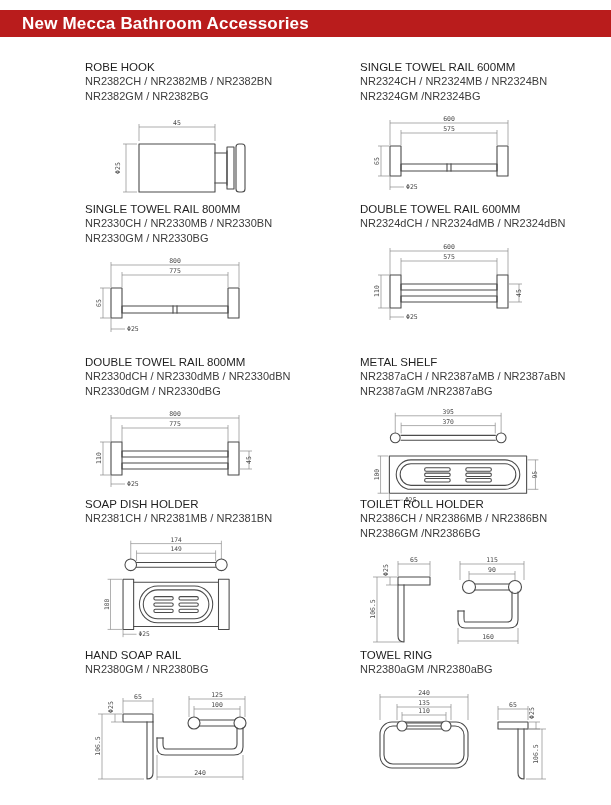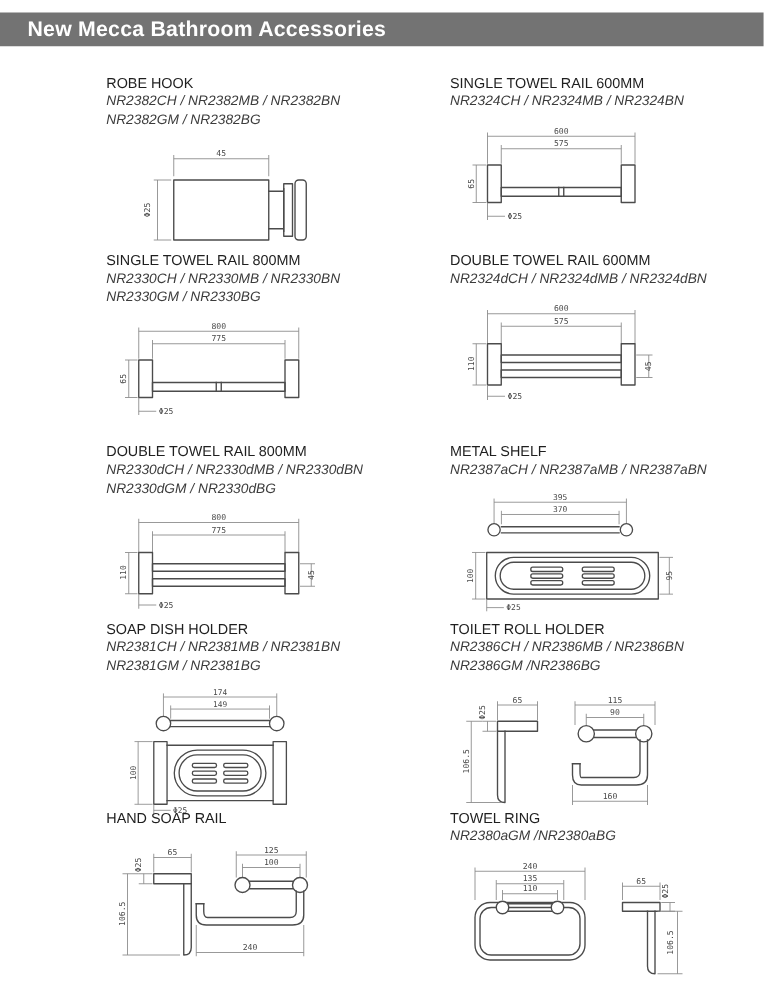--- a/index.html
+++ b/index.html
@@ -1,37 +1,37 @@
 <!DOCTYPE html>
 <html><head>
 <meta charset="utf-8">
 <style>
   html,body{margin:0;padding:0;}
   body{
     width:611px;height:805px;background:#ffffff;overflow:hidden;
     font-family:"Liberation Sans", sans-serif;
   }
   .header-bar{
-    margin-top:10px;height:27px;background:#737373;color:#ffffff;
+    margin-top:10px;height:27px;background:#b91c1c;color:#ffffff;
     display:flex;align-items:center;
   }
   .header-bar h1{
     margin:0;padding-left:22px;font-size:17px;font-weight:bold;letter-spacing:.2px;
   }
   main{
     display:grid;
     grid-template-columns:275px 252px;
     grid-template-rows:142px 153px 142px 151px auto;
     padding-left:85px;padding-top:23px;
   }
   .product h2{
     margin:0;font-size:11.5px;font-weight:normal;color:#1f1f1f;line-height:14px;
   }
   .product p{
-    margin:0;font-size:11px;color:#3c3c3c;line-height:14.5px;font-style:italic;
+    margin:0;font-size:11px;color:#3c3c3c;line-height:14.5px;
   }
   .drawing{margin-top:7px;padding-left:8px;}
   .drawing.indent{padding-left:14px;}
   .drawing svg{display:block;}
   
   .s{stroke:#4b4b4b;fill:none;stroke-width:1.1;stroke-linejoin:round;stroke-linecap:square;}
   .sf{stroke:#4b4b4b;fill:#ffffff;stroke-width:1.1;}
   .d{stroke:#8a8a8a;fill:none;stroke-width:.7;}
   .t,.tr,.ts{font-family:"DejaVu Sans Mono",monospace;font-size:6.5px;fill:#4a4a4a;}
   .t,.tr{text-anchor:middle;}
@@ -59,20 +59,21 @@
         <path class="s" d="M116,43 H128 M116,73 H128 M128,41 V75"></path>
         <rect class="s" x="128" y="37" width="7" height="42"></rect>
         <rect class="s" x="137" y="34" width="9" height="48" rx="3"></rect>
       </svg>
     </div>
   </section>
 
   <section class="product">
     <h2>SINGLE TOWEL RAIL 600MM</h2>
     <p>NR2324CH / NR2324MB / NR2324BN</p>
+    <p>NR2324GM /NR2324BG</p>
     <div class="drawing">
       <svg width="180" height="96" viewBox="0 0 180 96">
         <path class="d" d="M22,35 V10 M140,35 V10 M22,13 H140"></path>
         <text class="t" x="81" y="11">600</text>
         <path class="d" d="M33,35 V20 M129,35 V20 M33,23 H129"></path>
         <text class="t" x="81" y="21">575</text>
         <path class="d" d="M21,36 H10 M21,66 H10 M13,36 V66"></path>
         <text class="tr" x="11" y="51" transform="rotate(-90 11 51)">65</text>
         <rect class="s" x="22" y="36" width="11" height="30"></rect>
         <rect class="s" x="129" y="36" width="11" height="30"></rect>
@@ -149,20 +150,21 @@
         <rect class="s" x="29" y="58" width="106" height="6"></rect>
         <path class="d" d="M18,70 V82 M18,79 H32"></path>
         <text class="ts" x="34" y="81">Φ25</text>
       </svg>
     </div>
   </section>
 
   <section class="product">
     <h2>METAL SHELF</h2>
     <p>NR2387aCH / NR2387aMB / NR2387aBN</p>
+    <p>NR2387aGM /NR2387aBG</p>
     <div class="drawing">
       <svg width="180" height="100" viewBox="0 0 180 102">
         <path class="d" d="M26,29 V8 M134,29 V8 M26,11 H134"></path>
         <text class="t" x="80" y="9">395</text>
         <path class="d" d="M32,29 V18 M128,29 V18 M32,21 H128"></path>
         <text class="t" x="80" y="19">370</text>
         <path class="s" d="M32,31 H128 M32,36 H128"></path>
         <circle class="sf" cx="26" cy="33.5" r="5"></circle>
         <circle class="sf" cx="134" cy="33.5" r="5"></circle>
         <rect class="s" x="20" y="52" width="140" height="38"></rect>
@@ -180,21 +182,20 @@
         <text class="tr" x="171" y="71" transform="rotate(-90 171 71)">95</text>
         <path class="d" d="M20,90 V100 M20,97 H34"></path>
         <text class="ts" x="36" y="99">Φ25</text>
       </svg>
     </div>
   </section>
 
   <section class="product">
     <h2>SOAP DISH HOLDER</h2>
     <p>NR2381CH / NR2381MB / NR2381BN</p>
-    <p>NR2381GM / NR2381BG</p>
     <div class="drawing">
       <svg width="170" height="108" viewBox="0 0 170 112">
         <path class="d" d="M36,29 V8 M130,29 V8 M36,11 H130"></path>
         <text class="t" x="83" y="9">174</text>
         <path class="d" d="M42,29 V18 M124,29 V18 M42,21 H124"></path>
         <text class="t" x="83" y="19">149</text>
         <path class="s" d="M42,30.5 H124 M42,35.5 H124"></path>
         <circle class="sf" cx="36" cy="33" r="6"></circle>
         <circle class="sf" cx="130" cy="33" r="6"></circle>
         <rect class="s" x="28" y="48" width="11" height="52"></rect>
@@ -241,20 +242,21 @@
         <path class="s" d="M144,45 V70 Q144,75 139,75 L97,75 Q96,75 96,70 V64"></path>
         <path class="s" d="M90,64 H96"></path>
         <path class="d" d="M90,81 V97 M150,81 V97 M90,94 H150"></path>
         <text class="t" x="120" y="92">160</text>
       </svg>
     </div>
   </section>
 
   <section class="product">
     <h2>HAND SOAP RAIL</h2>
+    <p>NR2380GM / NR2380BG</p>
     <div class="drawing">
       <svg width="180" height="112" viewBox="0 0 180 112">
         <path class="d" d="M30,29 V14 M60,29 V14 M30,17 H60"></path>
         <text class="t" x="45" y="15">65</text>
         <path class="d" d="M29,30 H18 M29,38 H18 M22,30 V38"></path>
         <text class="tr" x="20" y="23" transform="rotate(-90 20 23)">Φ25</text>
         <rect class="s" x="30" y="30" width="30" height="8"></rect>
         <path class="s" d="M60,38 L60,89 Q60,95 54,95 L54,38"></path>
         <path class="d" d="M18,30 H5 M51,95 H5 M9,30 V95"></path>
         <text class="tr" x="7" y="62" transform="rotate(-90 7 62)">106.5</text>

